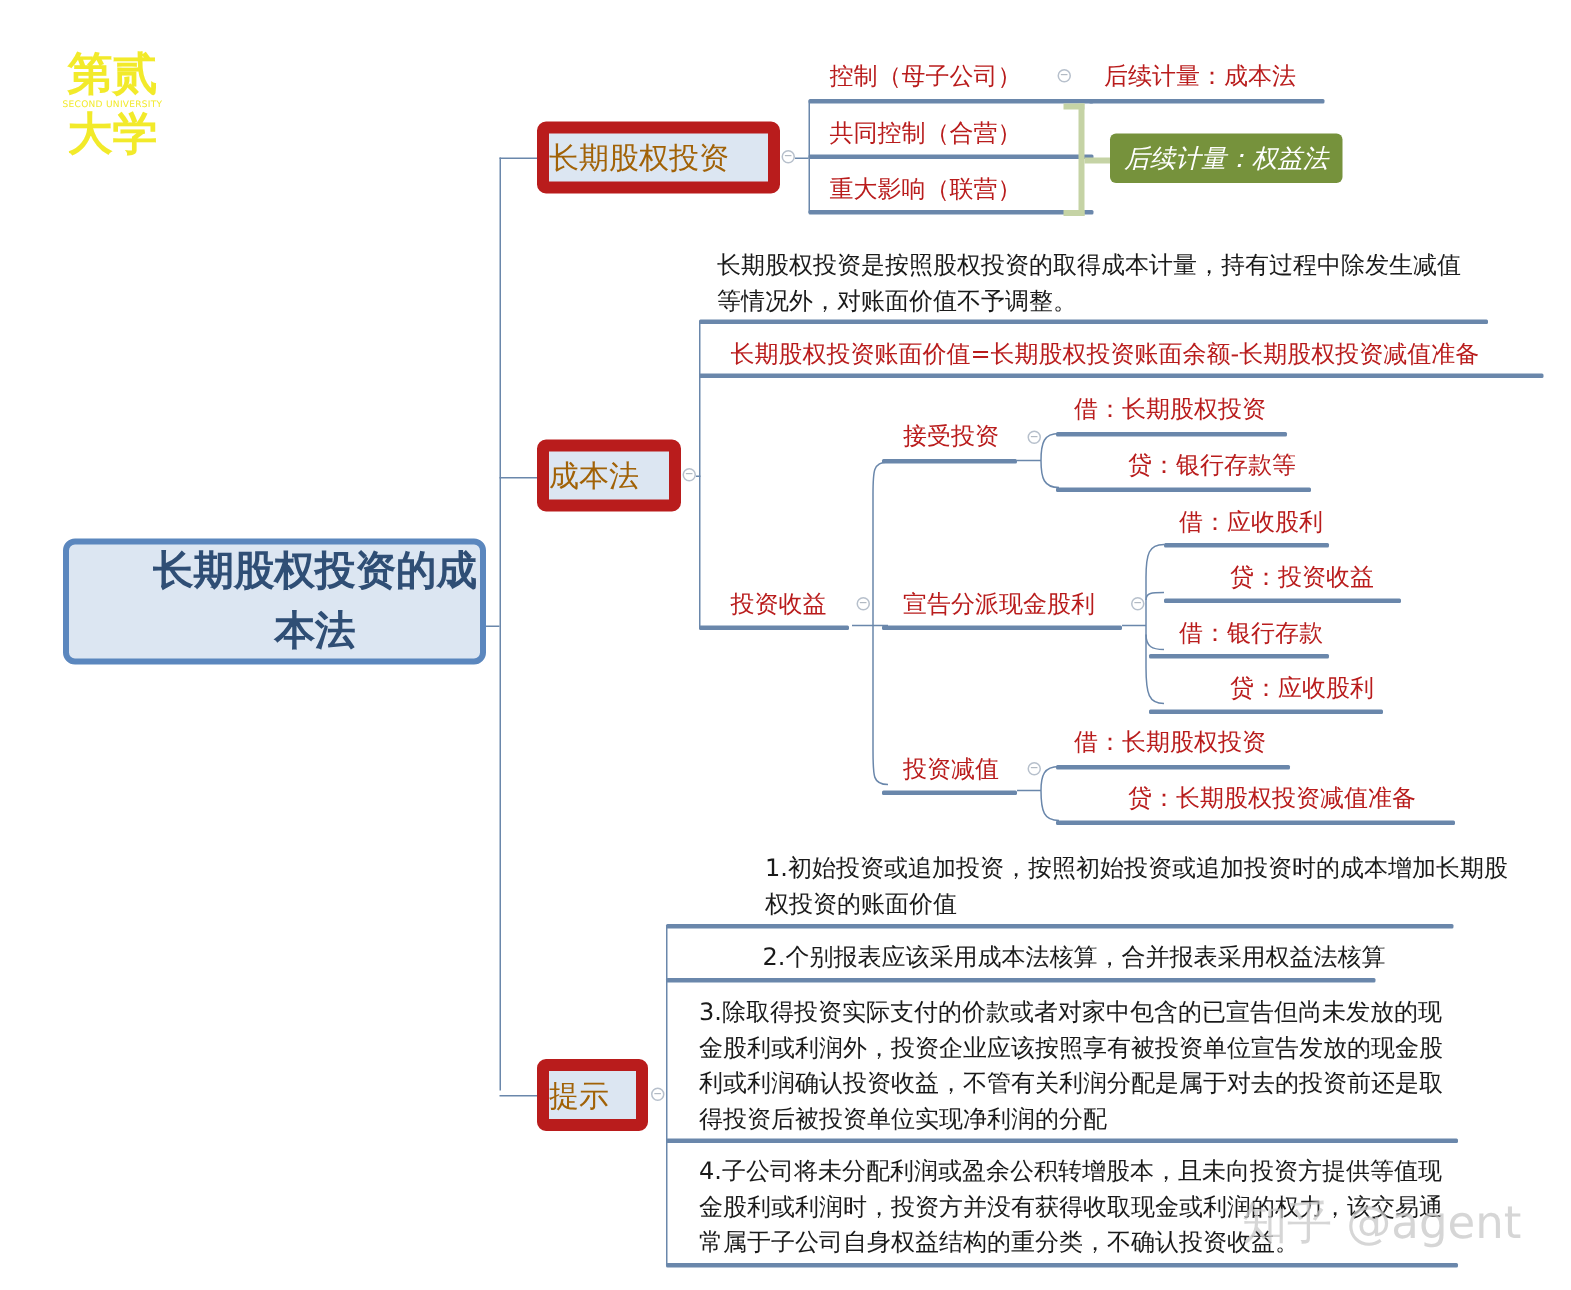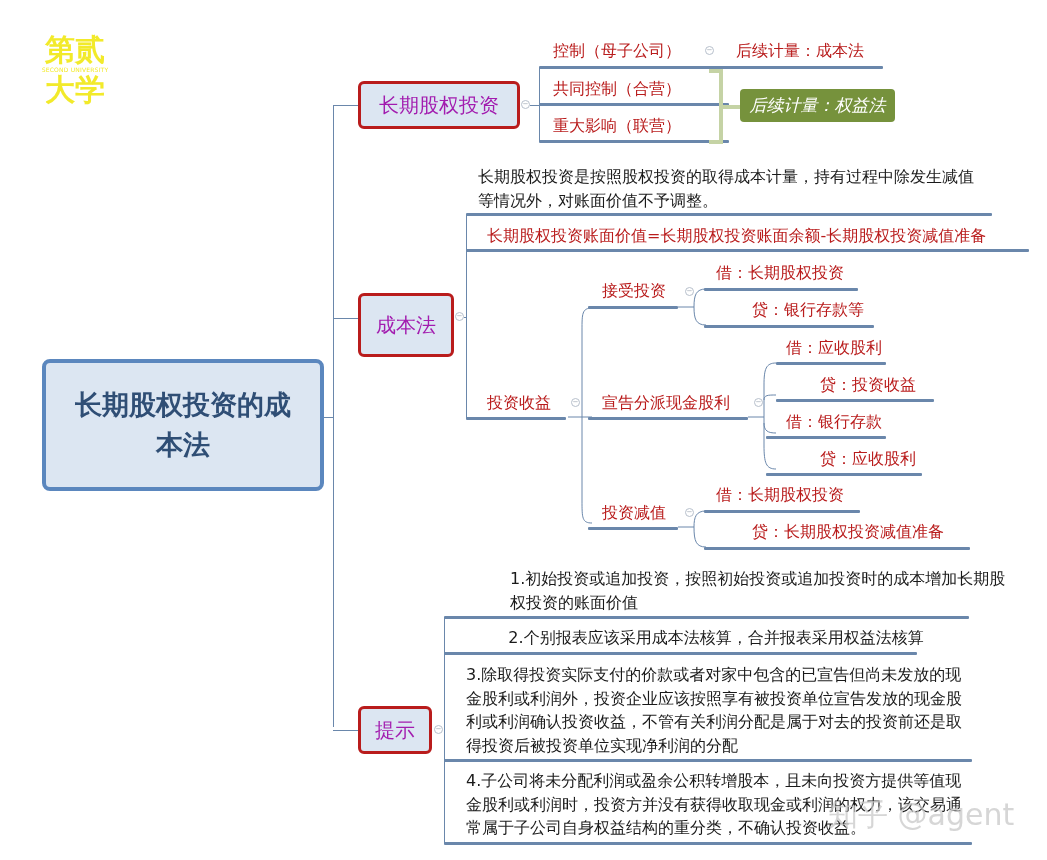--- a/index.html
+++ b/index.html
@@ -3,28 +3,28 @@
 <meta charset="utf-8">
 <style>
   * { box-sizing: border-box; margin: 0; padding: 0; }
   html, body { width: 1047px; height: 860px; background: #ffffff; overflow: hidden; }
   body { position: relative; font-family: "DejaVu Sans", "Liberation Sans", sans-serif; color: #1a1a1a; }
   .abs { position: absolute; }
   .logo { position: absolute; left: 34px; top: 34px; width: 82px; color: #f2ea2a; text-align: center; }
   .logo .big { font-size: 30px; font-weight: bold; line-height: 32px; letter-spacing: 0px; }
   .logo .small { font-size: 6px; line-height: 8px; letter-spacing: 0.2px; }
   .root {
-    position: absolute; left: 42px; top: 359px; width: 282px; height: 132px;
+    position: absolute; left: 42px; top: 359px; width: 282px; height: 84px;
     background: #dce6f2; border: 4px solid #5b87be; border-radius: 8px;
     color: #2f4e75; font-weight: bold; font-size: 27px; line-height: 40px;
-    display: flex; align-items: center; justify-content: center; text-align: center;
+    display: flex; align-items: center; justify-content: flex-end; text-align: center;
   }
   .topic {
-    position: absolute; background: #dce6f2; border: 3px solid #b91c1c; border-radius: 6px;
-    color: #a21caf; font-size: 20px; display: flex; align-items: center; justify-content: center;
+    position: absolute; background: #dce6f2; border: 8px solid #b91c1c; border-radius: 6px;
+    color: #a16207; font-size: 20px; display: flex; align-items: center; 
   }
   .leaf { position: absolute; font-size: 16px; line-height: 24px; color: #b91c1c; white-space: nowrap; }
   .uline { position: absolute; height: 3px; background: #6a87ab; border-radius: 1px; }
   .vline { position: absolute; width: 1px; background: #6a87ab; }
   .hline { position: absolute; height: 1px; background: #6a87ab; }
   .collapse {
     position: absolute; width: 9px; height: 9px; border: 1px solid #b7c0cc; border-radius: 50%;
     background: #fff; font-size: 7px; line-height: 7px; text-align: center; color: #9aa4b0;
   }
   .green {
@@ -72,21 +72,21 @@
 <div class="uline" style="left:539px; top:103px; width:190px;"></div>
 <div class="leaf" style="left:553px; top:114px;">重大影响（联营）</div>
 <div class="uline" style="left:539px; top:140px; width:190px;"></div>
 
 <div class="bracket" style="left:709px; top:69px; width:14px; height:75px;"></div>
 <div class="abs" style="left:723px; top:105px; width:17px; height:4px; background:#c5d3a5;"></div>
 <div class="green">
   <span>后续计量：权益法</span>
 </div>
 
-<div class="topic" style="left:358px; top:293px; width:96px; height:64px;">
+<div class="topic" style="left:358px; top:293px; width:96px; height:48px;">
   <span>成本法</span>
 </div>
 <div class="collapse" style="left:455px; top:312px;">−</div>
 <div class="vline" style="left:466px; top:214px; height:205px;"></div>
 <div class="hline" style="left:464px; top:317px; width:3px;"></div>
 
 <div class="para" style="left:478px; top:165px; width:500px;">长期股权投资是按照股权投资的取得成本计量，持有过程中除发生减值等情况外，对账面价值不予调整。</div>
 <div class="uline" style="left:466px; top:213px; width:526px;"></div>
 
 <div class="leaf" style="left:487px; top:224px;">长期股权投资账面价值=长期股权投资账面余额-长期股权投资减值准备</div>

